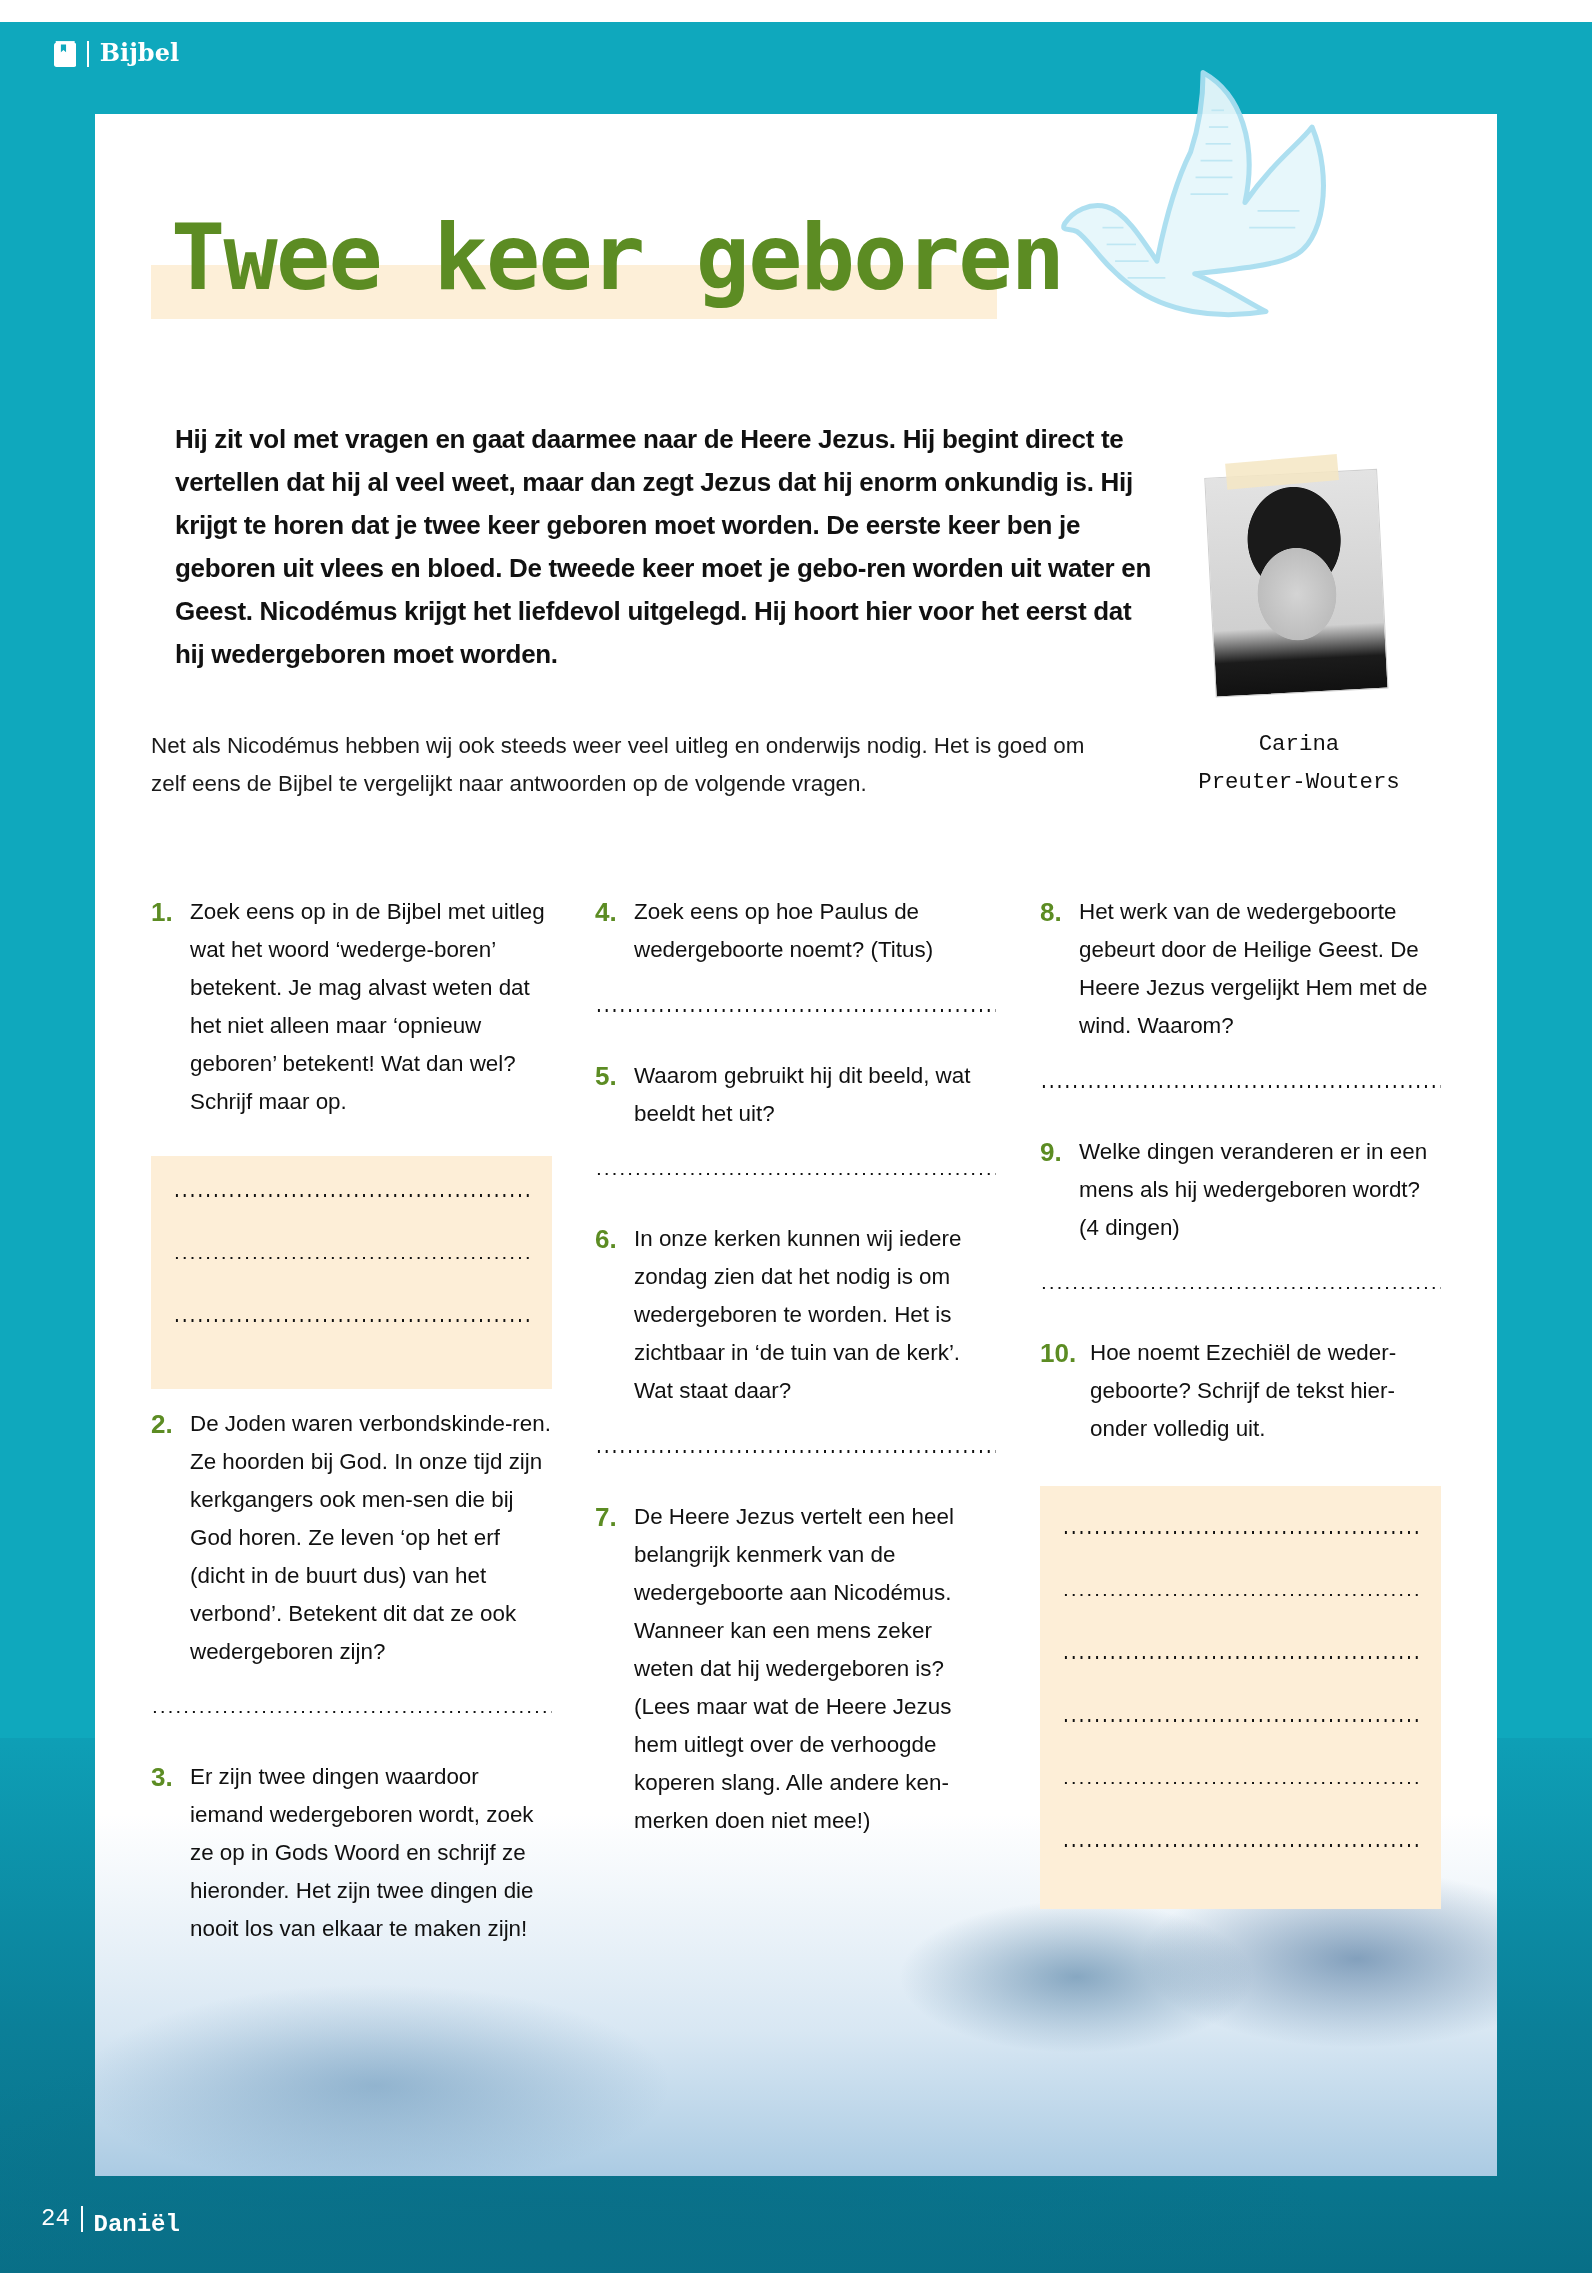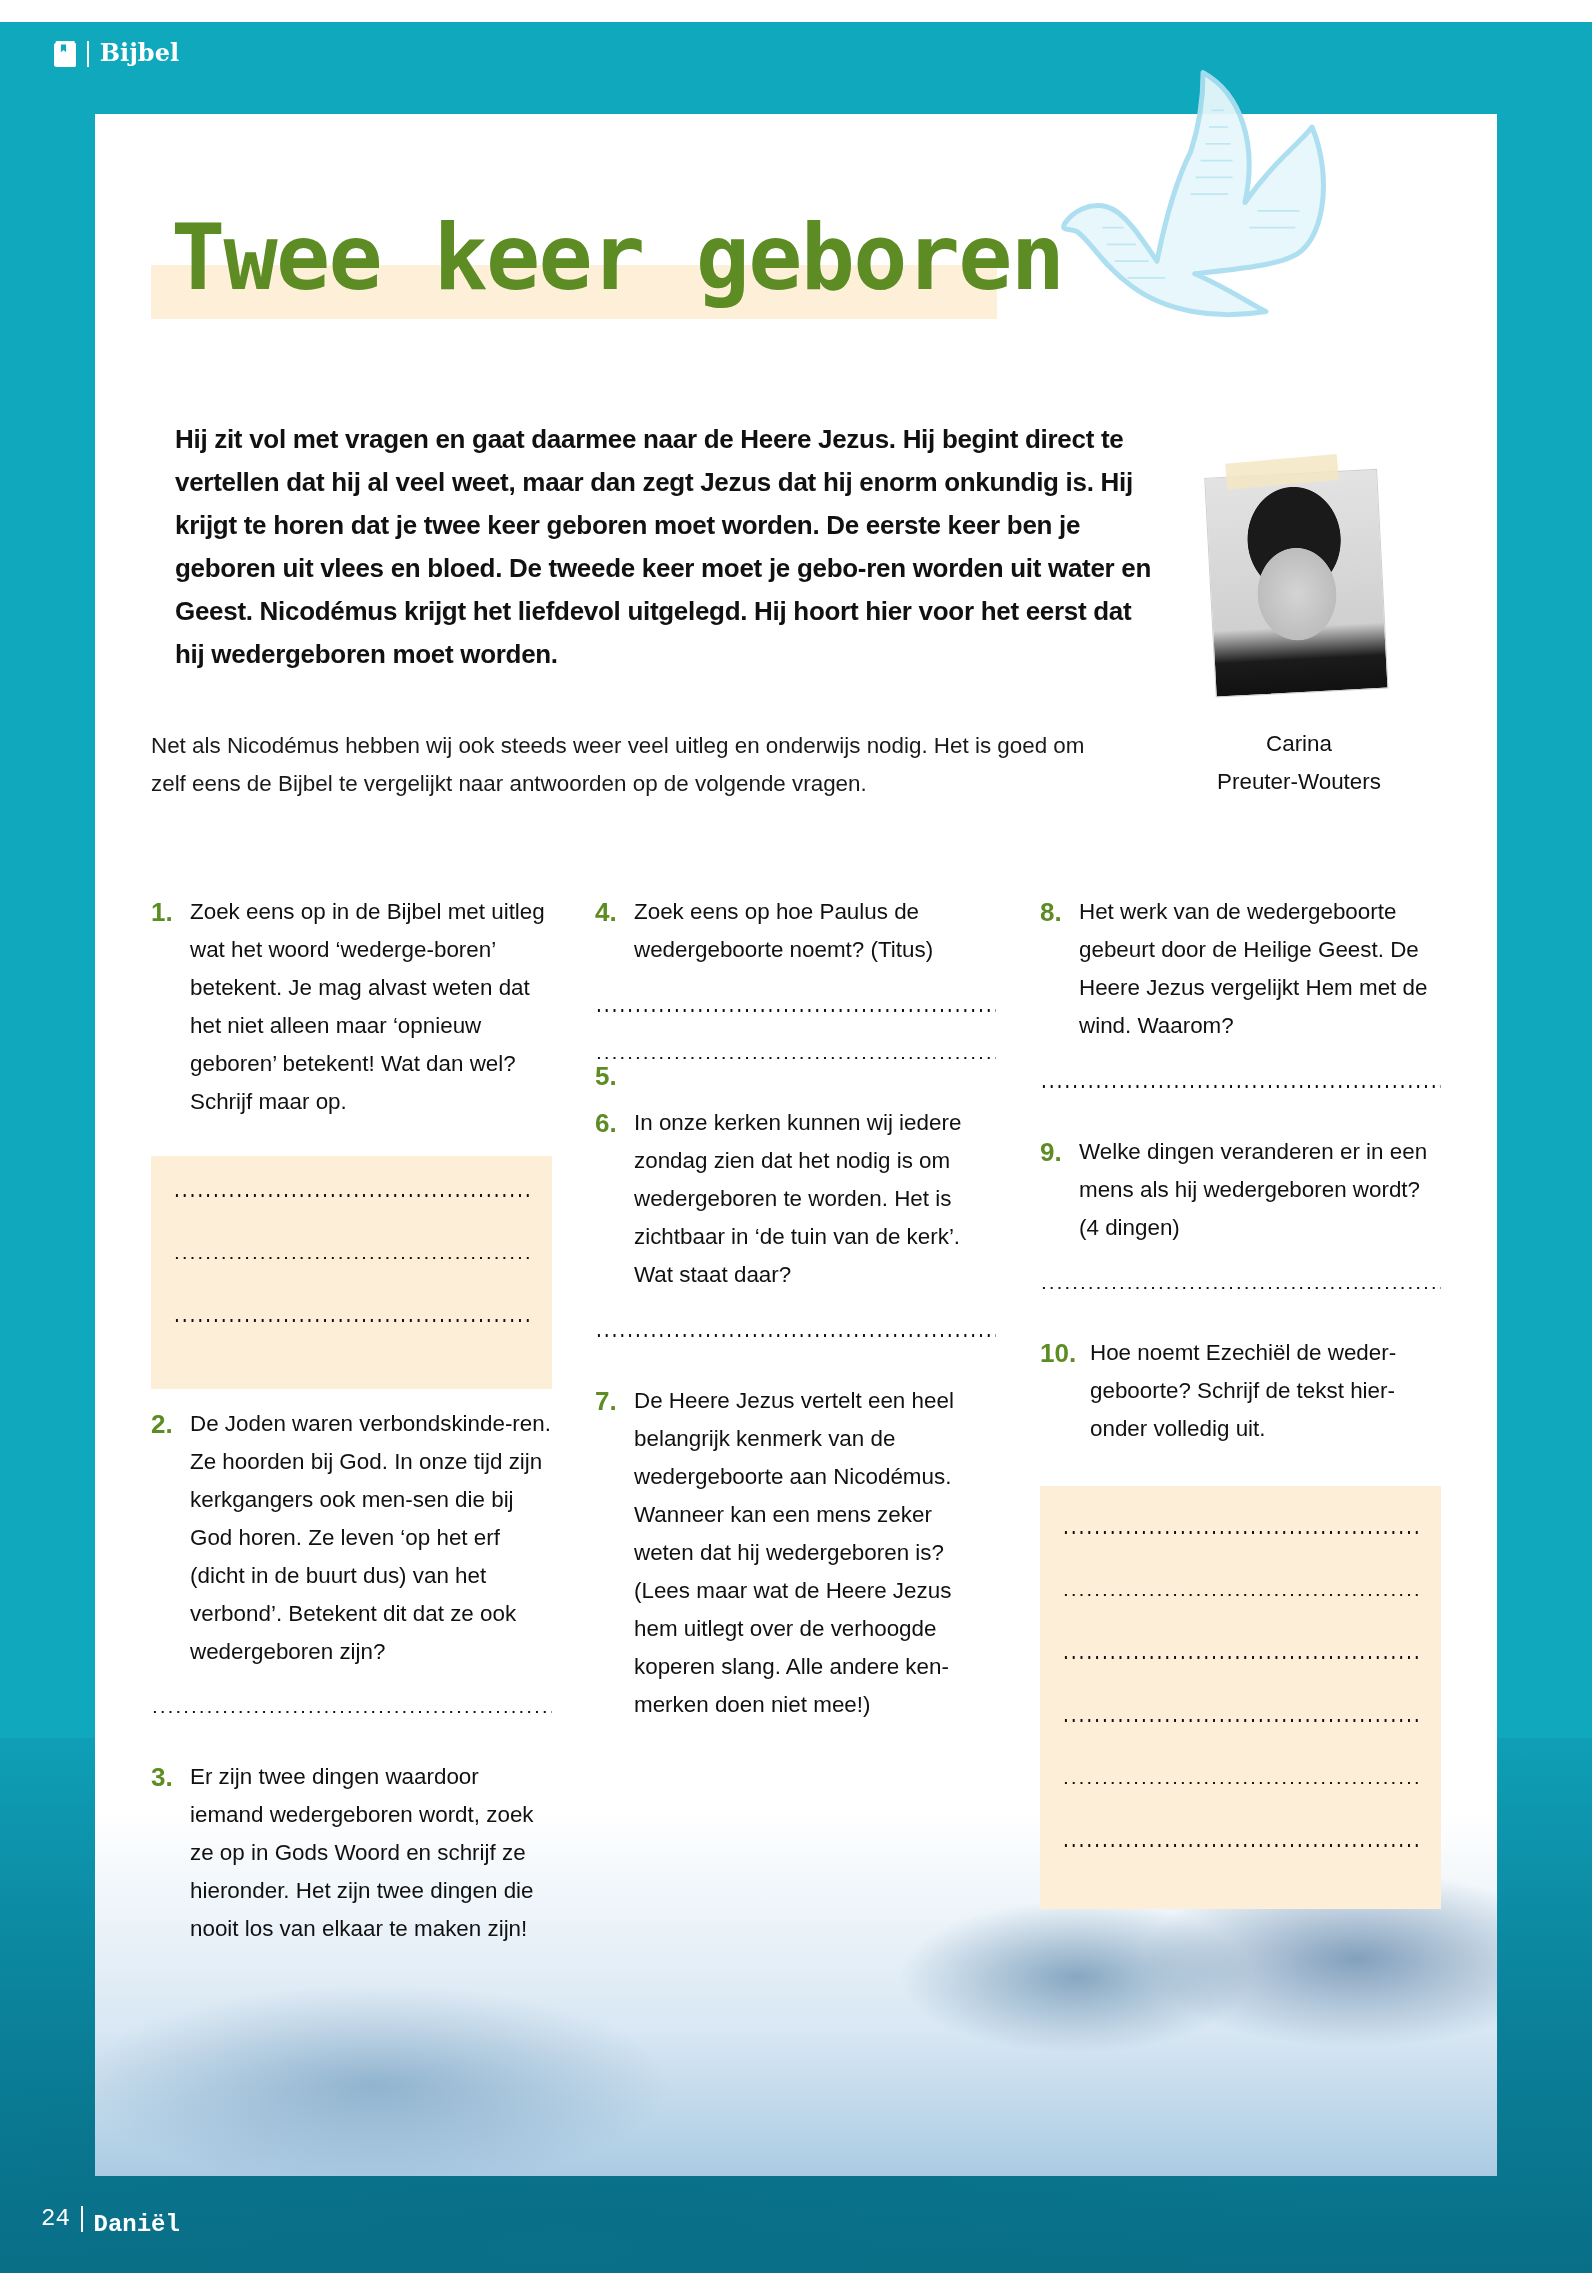--- a/index.html
+++ b/index.html
@@ -30,21 +30,21 @@
   .title { position: absolute; left: 171px; top: 205px; font-family: "DejaVu Sans Mono", monospace; font-weight: bold; font-size: 90px; color: #5c8c23; letter-spacing: -1.7px; white-space: nowrap; }
 
   .intro { position: absolute; left: 151px; top: 418px; width: 984px; font-family: "Liberation Sans", sans-serif; font-weight: bold; font-size: 26px; line-height: 43px; color: #111111; letter-spacing: -0.3px; margin-left: 24px; }
 
   .photo-wrap { position: absolute; left: 1210px; top: 473px; width: 181px; height: 224px; transform: rotate(-3deg); }
   .photo-tape { position: absolute; left: 22.4px; top: -15.5px; width: 112px; height: 26px; background: rgba(245,230,195,0.85); transform: rotate(-2deg); }
   .photo { width: 173px; height: 220px; background: radial-gradient(ellipse 38% 35% at 50% 55%, #d4d4d4 0%, #bdbdbd 60%, rgba(0,0,0,0) 61%),
             radial-gradient(ellipse 45% 40% at 50% 30%, #1a1a1a 0%, #1a1a1a 60%, rgba(0,0,0,0) 61%),
             linear-gradient(180deg, #e3e3e3 0%, #d0d0d0 70%, #1b1b1b 85%, #111 100%); border: 0.9px solid #cfcfcf; }
 
-  .author { position: absolute; left: 1174px; top: 725px; width: 250px; text-align: center; font-family: Liberation Sans, sans-serif; font-size: 22.4px; line-height: 38px; color: #111111; }
+  .author { position: absolute; left: 1174px; top: 725px; width: 250px; text-align: center; font-family: Liberation Mono, monospace; font-size: 22.4px; line-height: 38px; color: #111111; }
 
   .lead { position: absolute; left: 151px; top: 727px; width: 967px; font-size: 22.4px; line-height: 38px; color: #1a1a1a; }
 
   .col { position: absolute; top: 893px; width: 401px; }
   .col-1 { left: 151px; }
   .col-2 { left: 595px; }
   .col-3 { left: 1040px; }
 
   .q { position: relative; padding-left: 39px; font-size: 22.4px; line-height: 38px; color: #111111; }
   .q-num { position: absolute; left: 0; top: 0; font-weight: bold; font-size: 26px; color: #5c8c23; }
@@ -144,20 +144,21 @@
 </div>
 
 <div class="col col-2">
   <div class="q">
     <span class="q-num">4.</span>
     <span>Zoek eens op hoe Paulus de wedergeboorte noemt? (Titus)</span>
   </div>
   <div class="dots answer-line"></div>
   <div class="q">
     <span class="q-num">5.</span>
+    <span>Waarom gebruikt hij dit beeld, wat beeldt het uit?</span>
   </div>
   <div class="dots answer-line"></div>
   <div class="q">
     <span class="q-num">6.</span>
     <span>In onze kerken kunnen wij iedere zondag zien dat het nodig is om wedergeboren te worden. Het is zichtbaar in ‘de tuin van de kerk’. Wat staat daar?</span>
   </div>
   <div class="dots answer-line"></div>
   <div class="q">
     <span class="q-num">7.</span>
     <span>De Heere Jezus vertelt een heel belangrijk kenmerk van de wedergeboorte aan Nicodémus. Wanneer kan een mens zeker weten dat hij wedergeboren is? (Lees maar wat de Heere Jezus hem uitlegt over de verhoogde koperen slang. Alle andere ken-merken doen niet mee!)</span>

